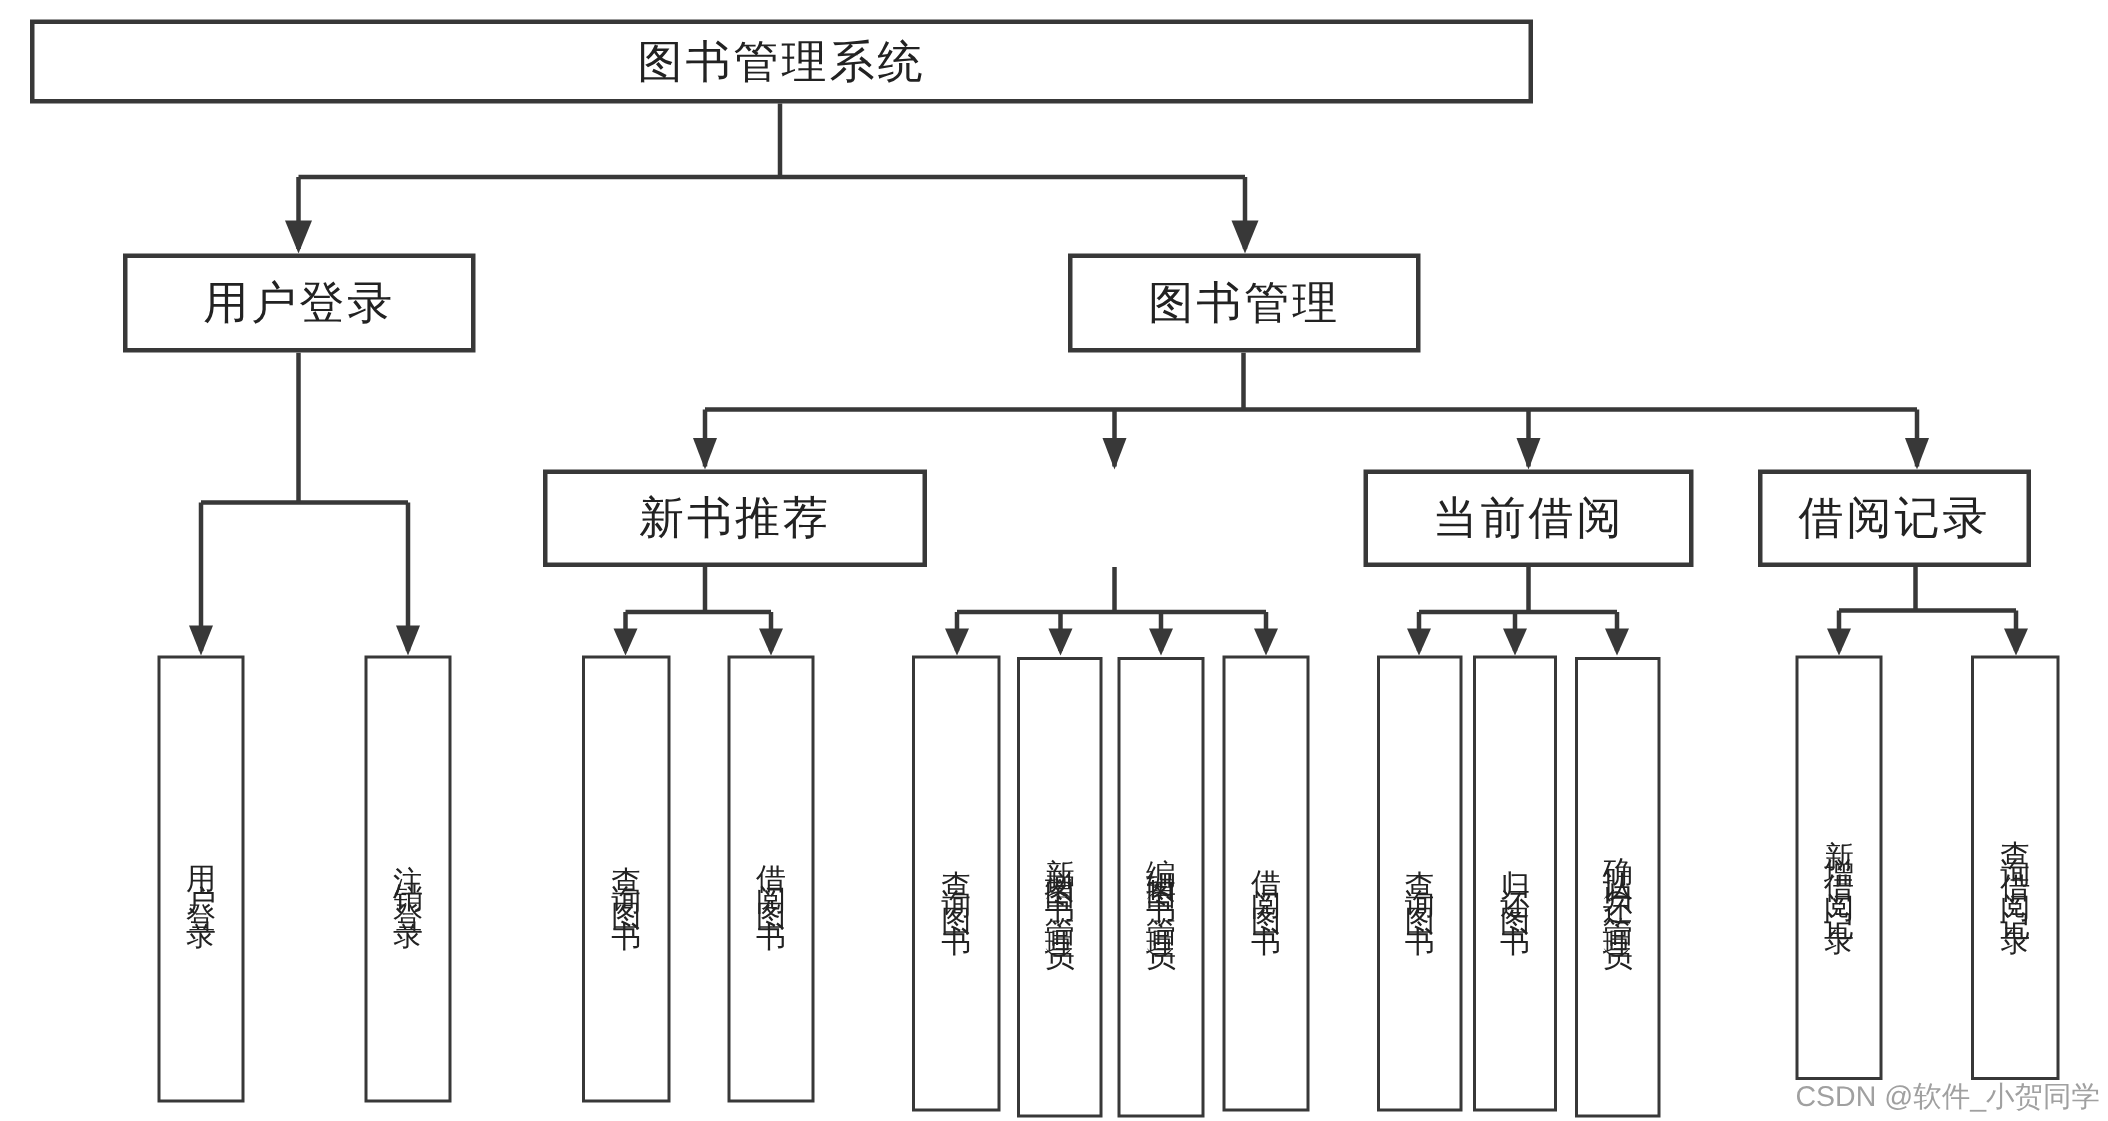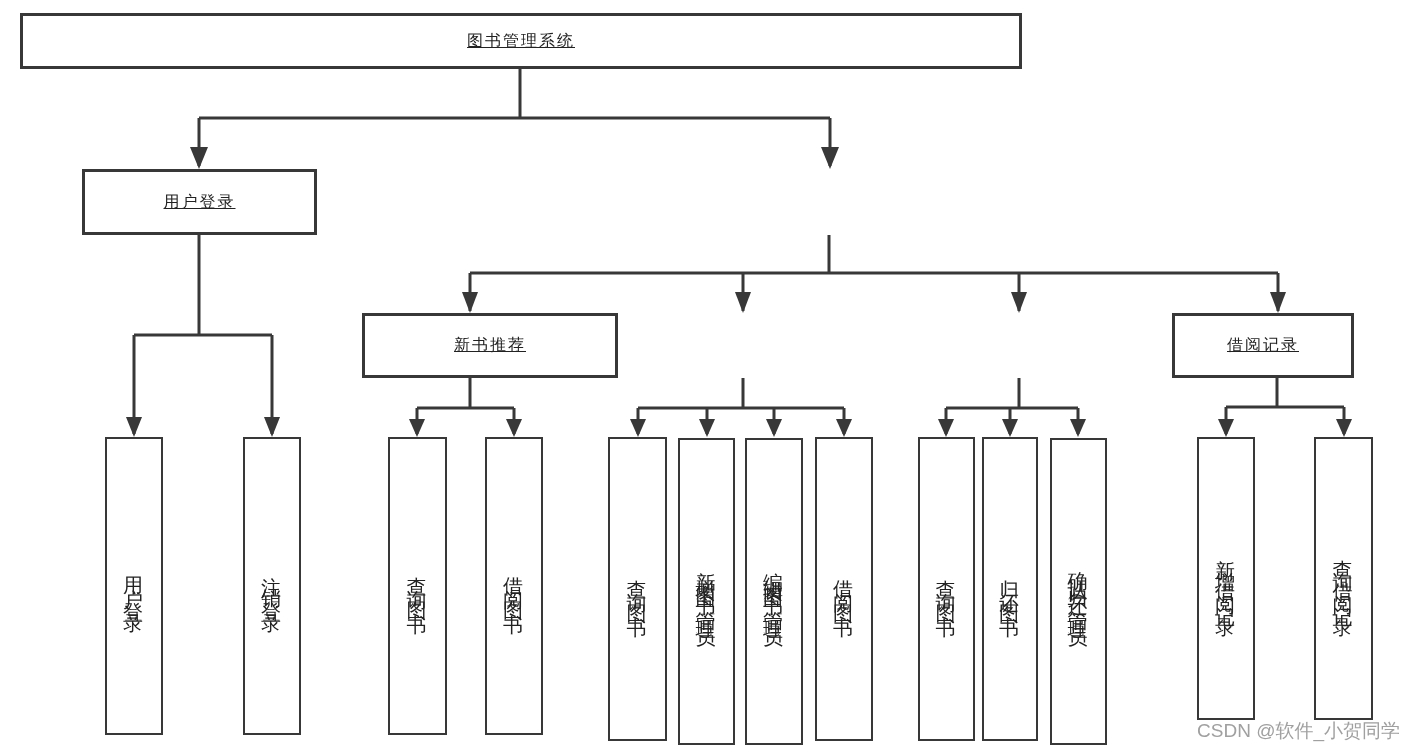--- a/index.html
+++ b/index.html
@@ -38,25 +38,24 @@
     background: var(--bg);
     border: 3px solid var(--line);
     display: flex;
     align-items: center;
     justify-content: center;
     z-index: 2;
   }
   .node.leaf { border-width: 2.5px; }
 
   .hlbl {
-    font-size: 16px;
+    font-size: 30px;
     color: var(--text);
     letter-spacing: 2px;
     white-space: nowrap;
-    text-decoration: underline;
   }
 
   .vlbl {
     writing-mode: vertical-rl;
     text-orientation: mixed;
     font-size: 20px;
     color: var(--text);
     letter-spacing: 0.62em;
     white-space: nowrap;
   }
@@ -114,23 +113,29 @@
     <polygon class="arrow" points="1336,419 1352,419 1344,437"></polygon>
   </svg>
 
   <div class="node" style="left:20px;top:13px;width:1002px;height:56px">
     <span class="hlbl">图书管理系统</span>
   </div>
 
   <div class="node" style="left:82px;top:169px;width:235px;height:66px">
     <span class="hlbl">用户登录</span>
   </div>
+  <div class="node" style="left:712px;top:169px;width:235px;height:66px">
+    <span class="hlbl">图书管理</span>
+  </div>
 
   <div class="node" style="left:362px;top:313px;width:256px;height:65px">
     <span class="hlbl">新书推荐</span>
+  </div>
+  <div class="node" style="left:909px;top:313px;width:220px;height:65px">
+    <span class="hlbl">当前借阅</span>
   </div>
   <div class="node" style="left:1172px;top:313px;width:182px;height:65px">
     <span class="hlbl">借阅记录</span>
   </div>
 
   <div class="node leaf" style="left:105px;top:437px;width:58px;height:298px">
     <span class="vlbl">用户登录</span>
   </div>
   <div class="node leaf" style="left:243px;top:437px;width:58px;height:298px">
     <span class="vlbl">注销登录</span>

